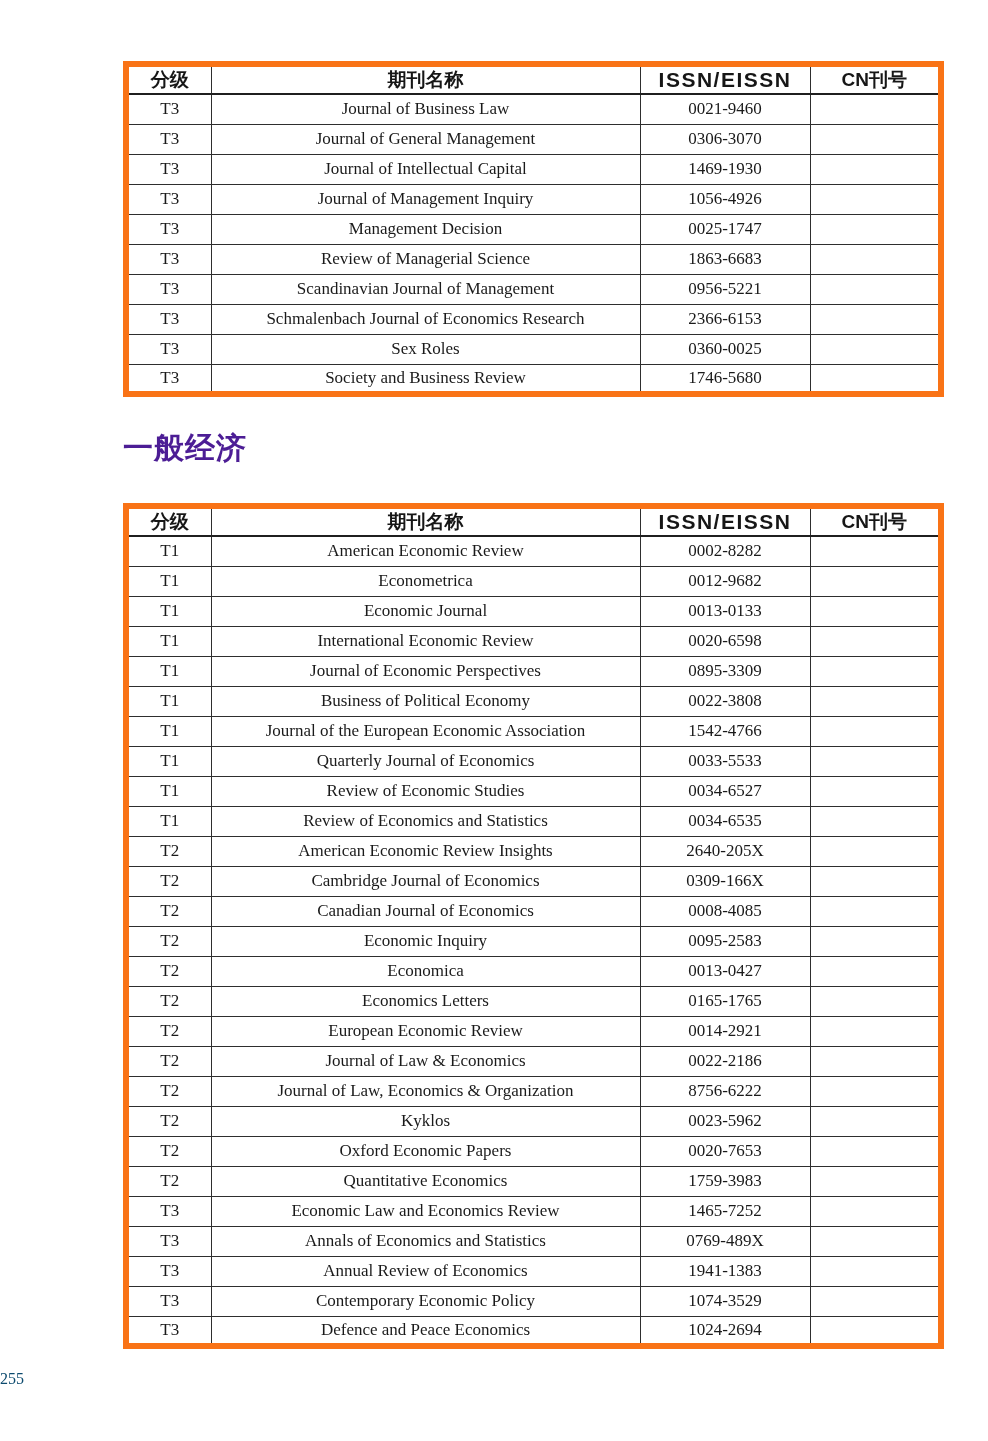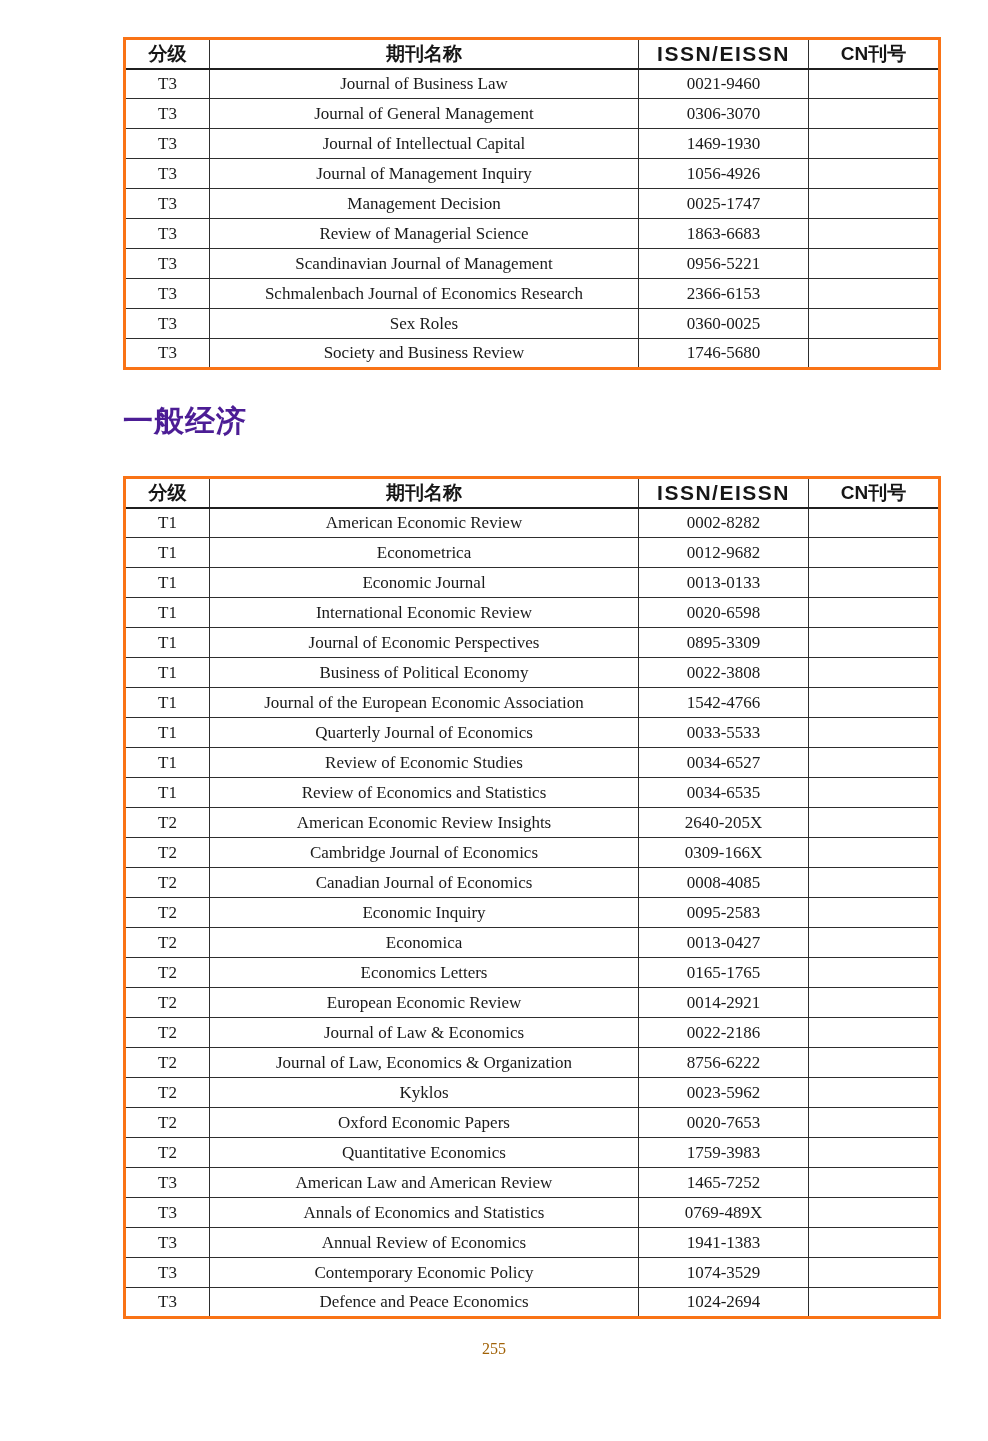--- a/index.html
+++ b/index.html
@@ -13,21 +13,22 @@
     font-family:"Liberation Serif","DejaVu Serif",serif;
   }
   .content{
     margin-left:123px;
     width:815px;
   }
   table.journal-table{
     width:815px;
     border-collapse:collapse;
     table-layout:fixed;
-    border:3px solid #f97316;
+    border:6px solid #f97316;
+    margin-top:24px;
   }
   table.journal-table th,
   table.journal-table td{
     border:1px solid #2e2e2e;
     height:30px;
     padding:0;
     box-sizing:border-box;
     vertical-align:middle;
     overflow:hidden;
     white-space:nowrap;
@@ -60,23 +61,22 @@
     font-weight:700;
     font-size:30px;
     line-height:34px;
     color:#4c1d95;
     letter-spacing:1px;
   }
   .table2-wrap{ margin-top:38px; }
   .page-number{
     margin-top:21px;
     width:988px;
-    text-align:center;
     font-size:16px;
-    color:#a16207;
+    color:#0c4a6e;
   }
 </style>
 </head>
 <body>
 
 <div class="page">
   <div class="content">
     <div class="table1-wrap">
       <table class="journal-table">
           <colgroup>
@@ -304,21 +304,21 @@
               <td class="cell-cn"></td>
             </tr>
             <tr>
               <td class="cell-level">T2</td>
               <td class="cell-journal">Quantitative Economics</td>
               <td class="cell-issn">1759-3983</td>
               <td class="cell-cn"></td>
             </tr>
             <tr>
               <td class="cell-level">T3</td>
-              <td class="cell-journal">American Law and American Review</td>
+              <td class="cell-journal">Economic Law and Economics Review</td>
               <td class="cell-issn">1465-7252</td>
               <td class="cell-cn"></td>
             </tr>
             <tr>
               <td class="cell-level">T3</td>
               <td class="cell-journal">Annals of Economics and Statistics</td>
               <td class="cell-issn">0769-489X</td>
               <td class="cell-cn"></td>
             </tr>
             <tr>

